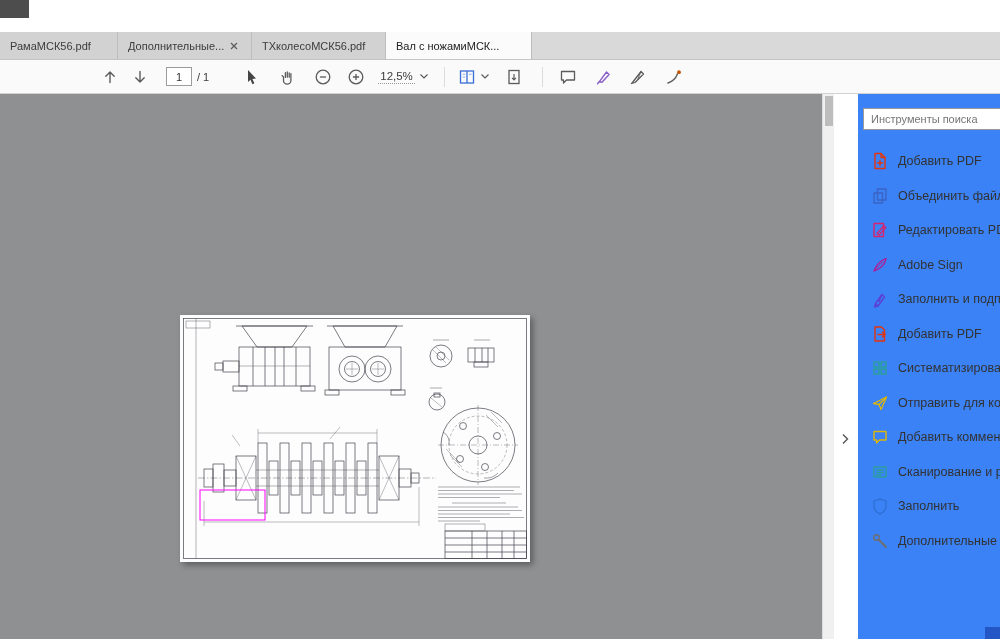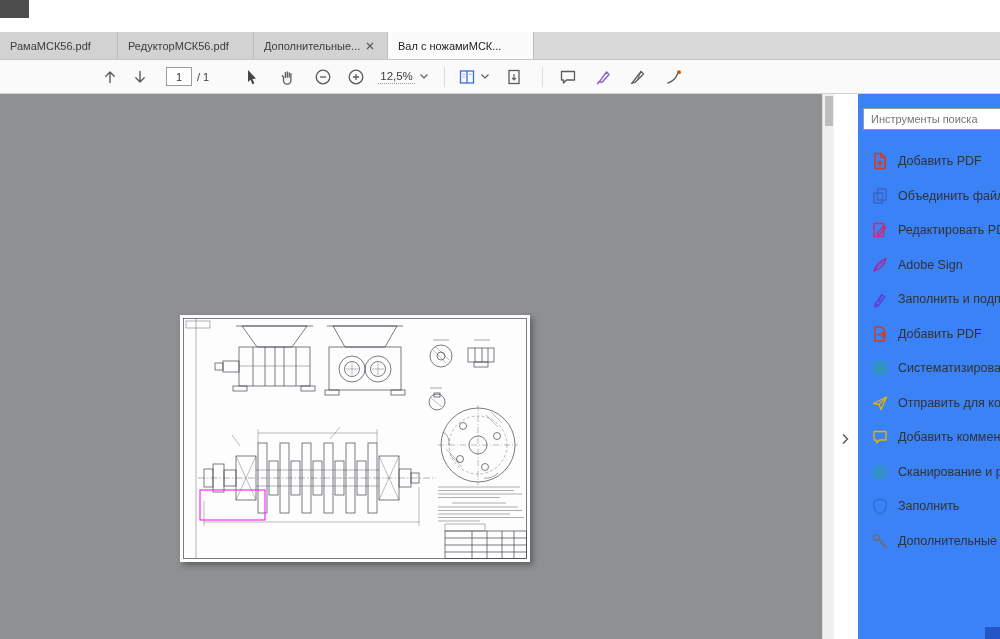--- a/index.html
+++ b/index.html
@@ -53,30 +53,30 @@
 <div class="app">
 
   <div class="titlebar">
     <div class="title-corner"></div>
   </div>
 
   <div class="tabbar">
     <div class="tab" style="width:118px">
       <span>РамаМСК56.pdf</span>
     </div>
-    <div class="tab" style="width:136px">
-      <span>РедукторМСК56.pdf</span>
-    </div>
     <div class="tab" style="width:134px">
       <span>Дополнительные...</span>
       <span class="close">
         <svg width="8" height="8" viewBox="0 0 8 8">
             <path d="M1 1l6 6M7 1l-6 6" stroke="#5a5a5a" stroke-width="1.2"></path>
           </svg>
       </span>
+    </div>
+    <div class="tab" style="width:134px">
+      <span>ТХколесоМСК56.pdf</span>
     </div>
     <div class="tab active" style="width:146px">
       <span>Вал с ножамиМСК...</span>
       <span class="close">
         <svg width="8" height="8" viewBox="0 0 8 8">
             <path d="M1 1l6 6M7 1l-6 6" stroke="#5a5a5a" stroke-width="1.2"></path>
           </svg>
       </span>
     </div>
   </div>

